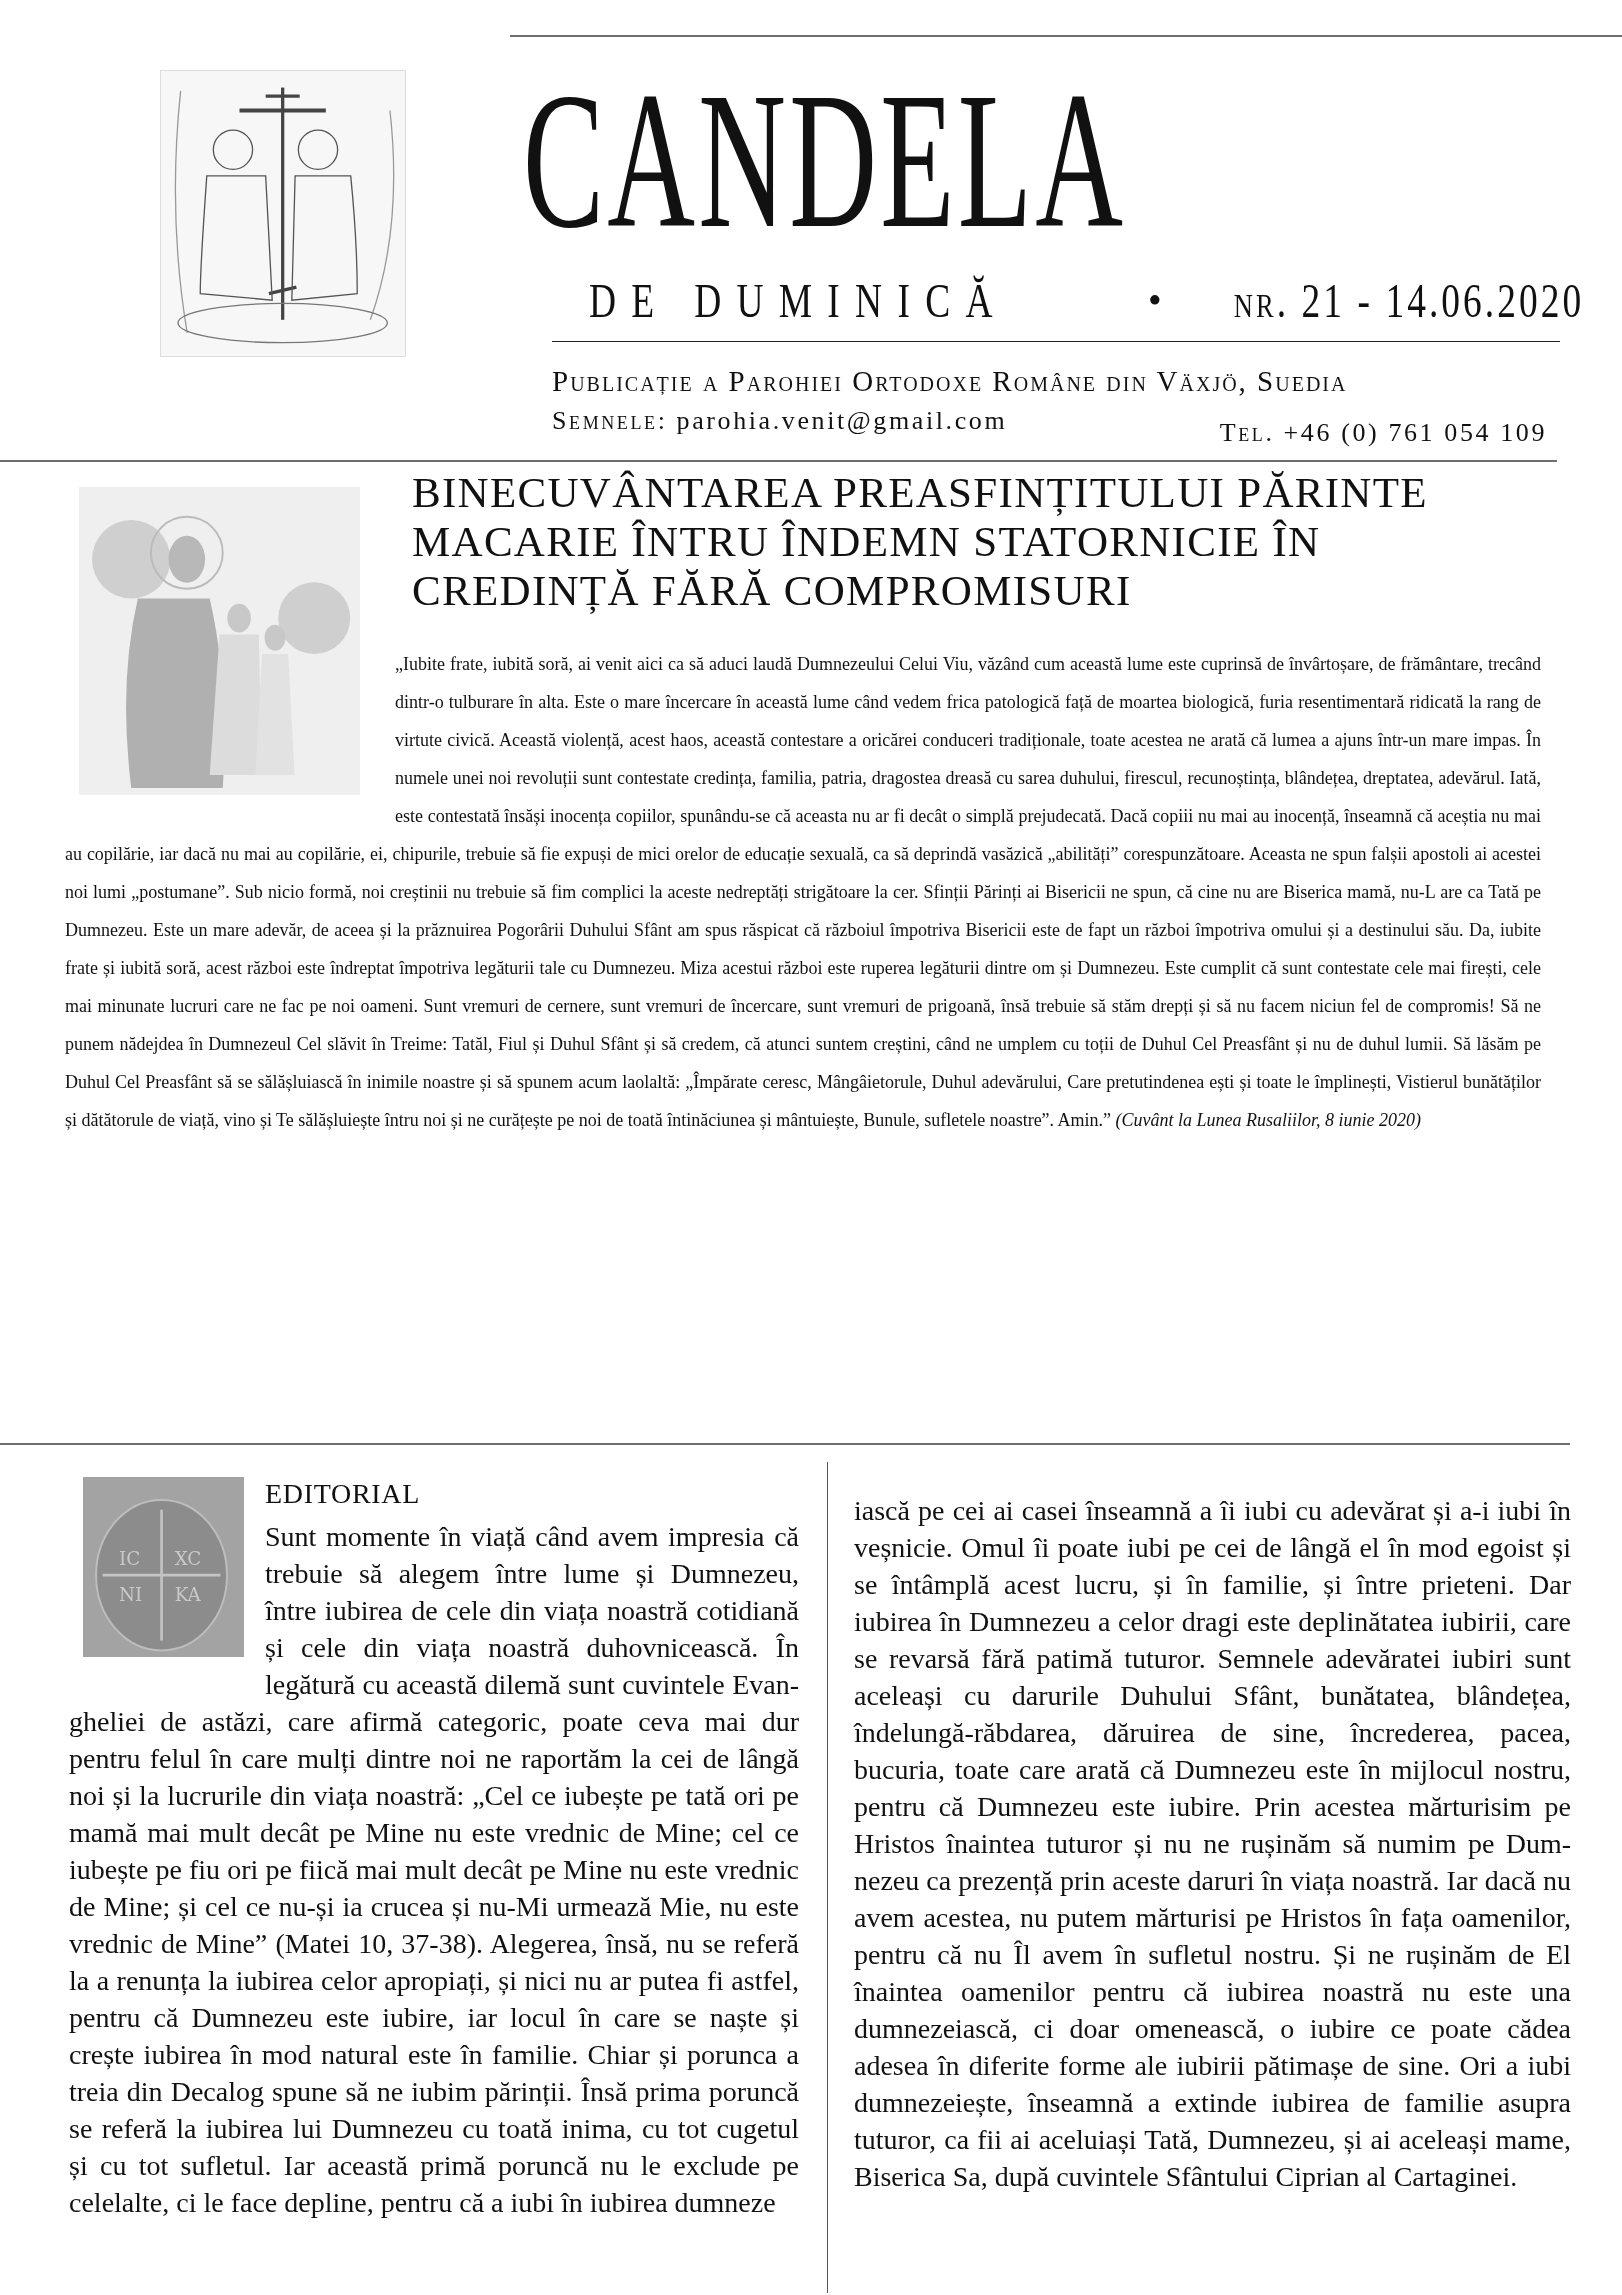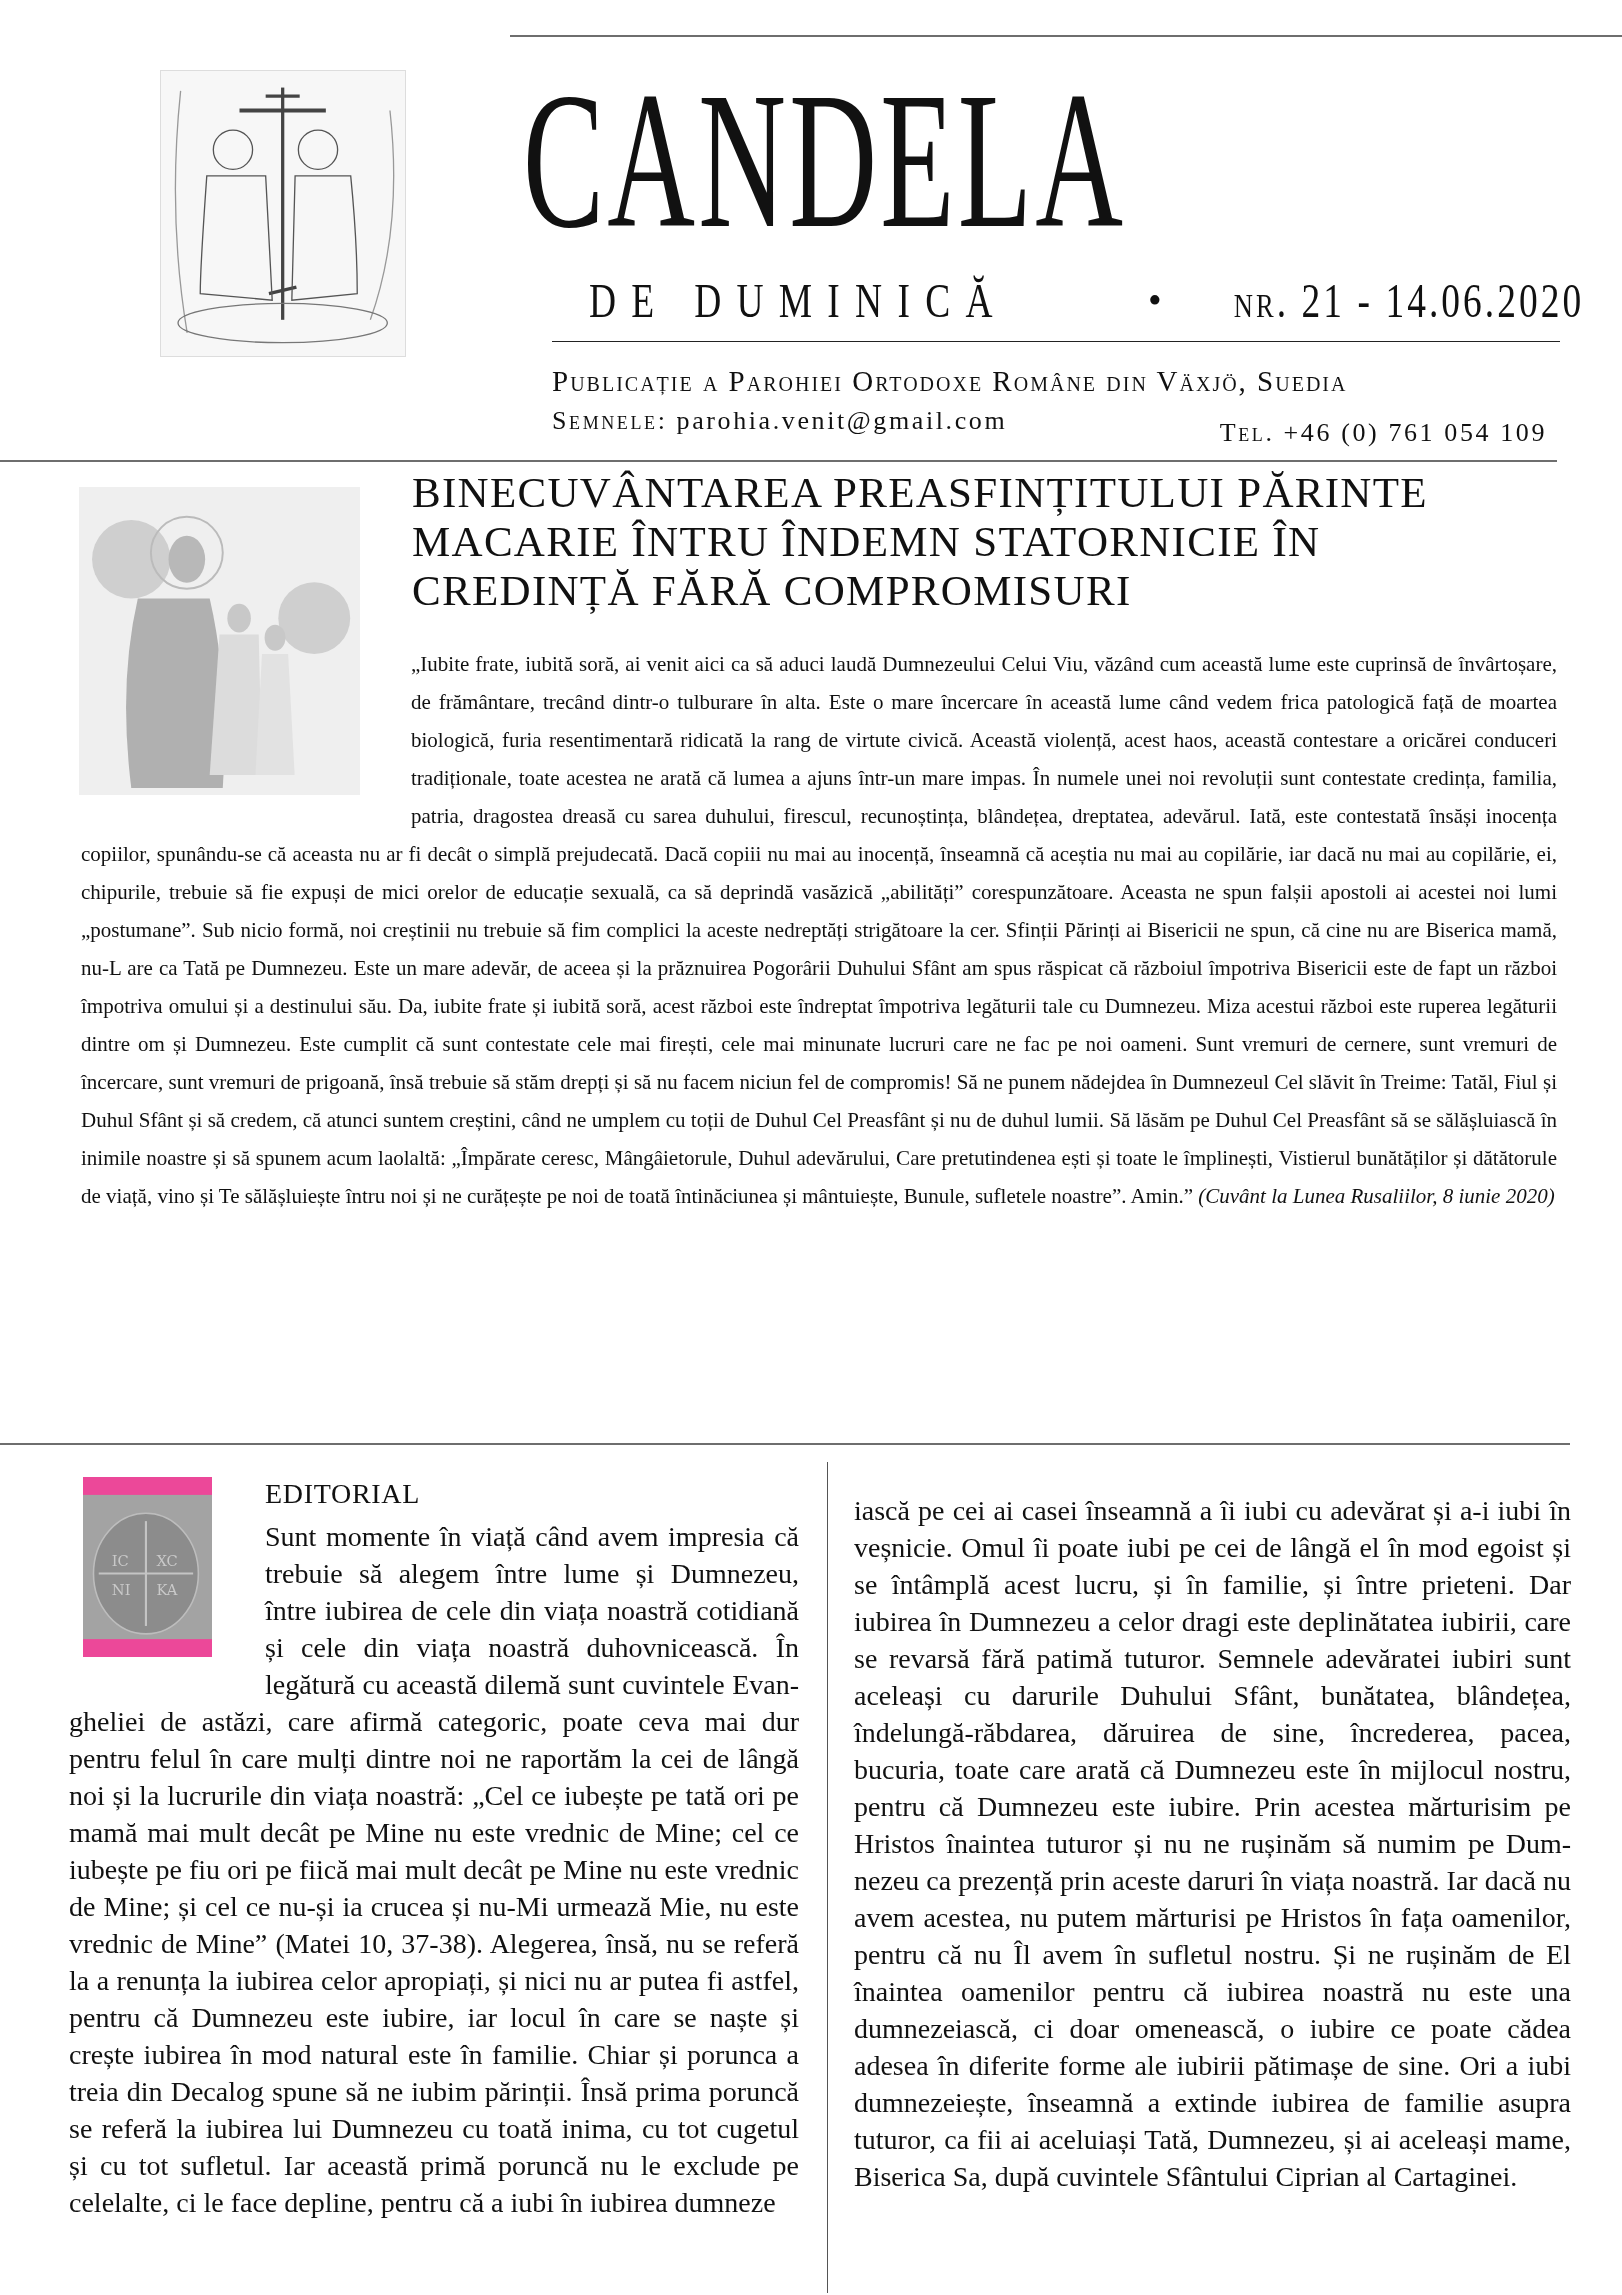--- a/index.html
+++ b/index.html
@@ -30,27 +30,27 @@
   .contact-line { position: absolute; left: 552px; top: 404px; width: 1021px; font-size: 26px; line-height: 34px;
                   letter-spacing: 2.6px; white-space: nowrap; }
   .contact-line .lab { font-variant: small-caps; }
   .contact-line .tel { position: absolute; right: 26px; top: 12px; }
 
   
   .icon-img { position: absolute; left: 79px; top: 487px; width: 281px; height: 308px; background: #eee; overflow: hidden; }
   .icon-img svg { width: 100%; height: 100%; }
   .art1-title { position: absolute; left: 412px; top: 468px; width: 1112px; font-size: 43px; line-height: 49px;
                 letter-spacing: 1.3px; text-transform: uppercase; }
-  .art1-body { position: absolute; left: 81px; top: 645px; width: 1476px; font-size: 21px; line-height: 38px;
+  .art1-body { position: absolute; left: 65px; top: 645px; width: 1476px; font-size: 18px; line-height: 38px;
                text-align: justify; }
   .art1-body .float-spacer { float: left; width: 330px; height: 164px; }
   .art1-body .source { font-style: italic; }
 
   
-  .edit-img { position: absolute; left: 83px; top: 1477px; width: 129px; height: 180px; background: #ec4899; overflow: hidden; }
+  .edit-img { position: absolute; left: 83px; top: 1477px; width: 161px; height: 180px; background: #ec4899; overflow: hidden; }
   .edit-img svg { width: 100%; height: 100%; }
   .edit-title { position: absolute; left: 265px; top: 1469px; font-size: 28px; line-height: 49px; letter-spacing: 0.7px; }
   .col { position: absolute; font-size: 28px; line-height: 37px; text-align: justify; hyphens: manual; }
   .col-left { left: 69px; top: 1518px; width: 730px; }
   .col-left .float-spacer { float: left; width: 196px; height: 183px; }
   .col-right { left: 854px; top: 1492px; width: 717px; }
   .it { }
 </style>
 </head>
 <body>

